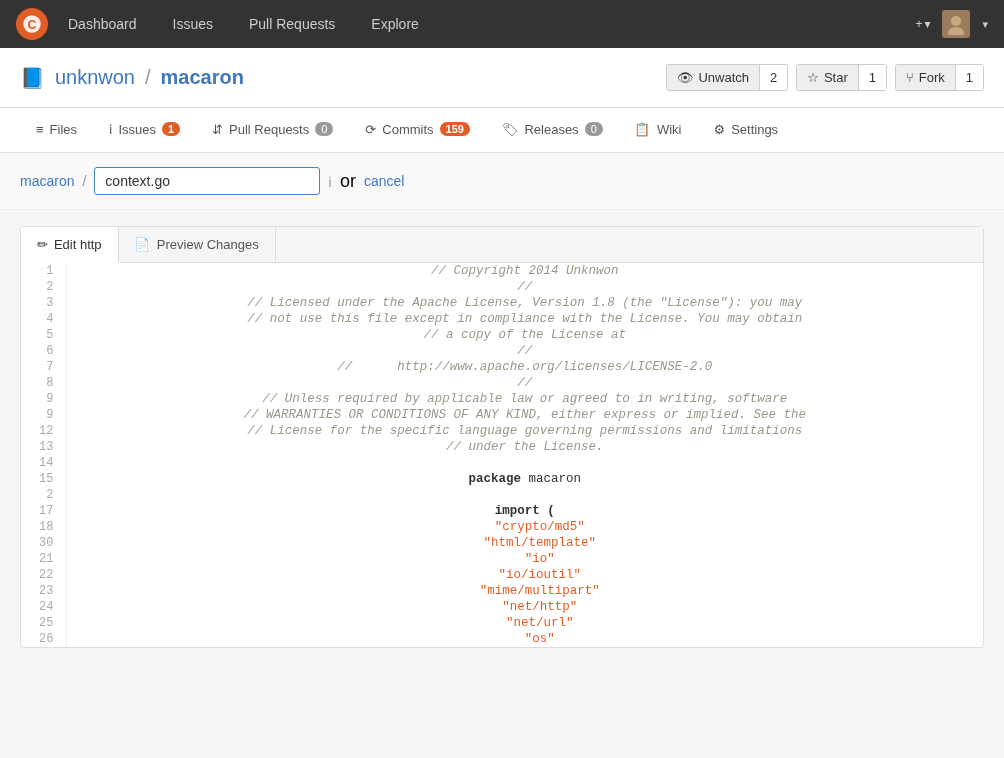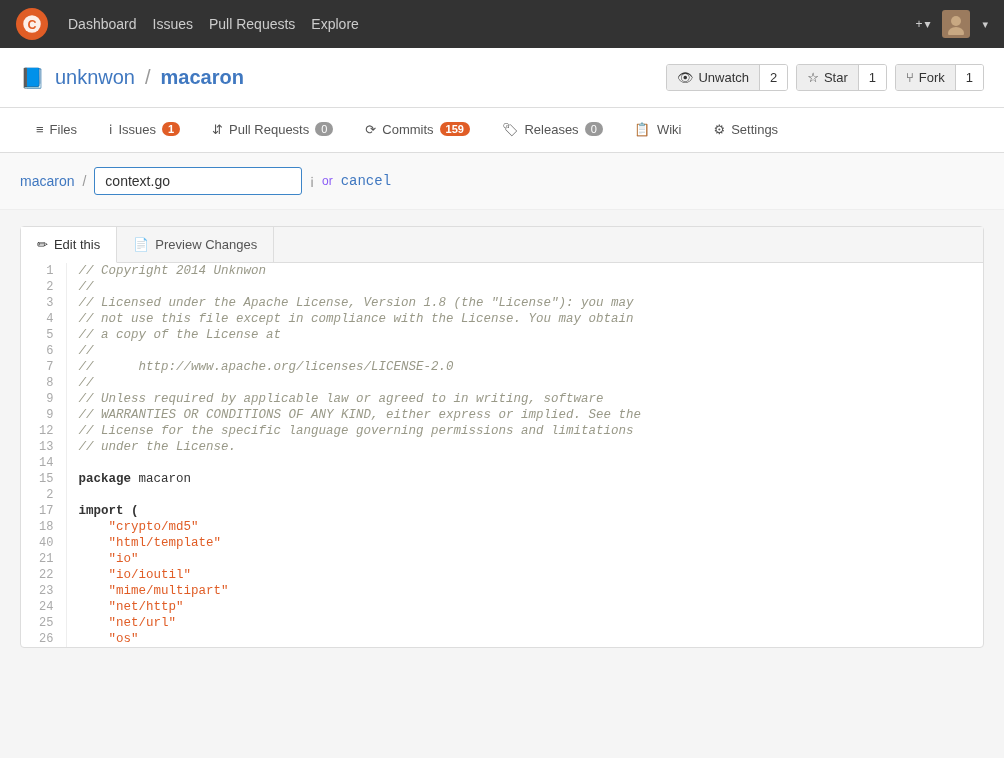--- a/index.html
+++ b/index.html
@@ -2,21 +2,21 @@
 <html><head>
   <meta charset="utf-8">
   <style>
     * { box-sizing: border-box; margin: 0; padding: 0; }
     body { font-family: -apple-system, BlinkMacSystemFont, "Segoe UI", Helvetica, Arial, sans-serif; font-size: 14px; background: #f5f5f5; color: #333; }
 
     
     .top-nav { background: #333; height: 48px; display: flex; align-items: center; padding: 0 16px; gap: 20px; }
     .top-nav-logo { width: 32px; height: 32px; background: #e05d26; border-radius: 50%; display: flex; align-items: center; justify-content: center; flex-shrink: 0; }
     .top-nav-logo svg { fill: white; width: 20px; height: 20px; }
-    .top-nav-links { display: flex; gap: 16px; flex: 1; }
+    .top-nav-links { display: flex; gap: 36px; flex: 1; }
     .top-nav-links a { color: #ccc; text-decoration: none; font-size: 14px; }
     .top-nav-right { display: flex; align-items: center; gap: 12px; }
     .top-nav-right .add-btn { color: #ccc; font-size: 18px; cursor: pointer; display: flex; align-items: center; gap: 2px; }
     .top-nav-right .add-btn span { font-size: 12px; }
     .avatar-placeholder { width: 28px; height: 28px; border-radius: 3px; background: #9b7b5e; display: flex; align-items: center; justify-content: center; }
     .avatar-caret { color: #ccc; font-size: 11px; cursor: pointer; }
 
     
     .repo-header { background: white; border-bottom: 1px solid #ddd; padding: 16px 20px; display: flex; align-items: center; justify-content: space-between; }
     .repo-title { display: flex; align-items: center; gap: 10px; }
@@ -32,37 +32,37 @@
     
     .repo-tabs { background: white; border-bottom: 1px solid #ddd; padding: 0 20px; display: flex; gap: 0; }
     .repo-tab { padding: 12px 16px; font-size: 13px; color: #555; text-decoration: none; display: flex; align-items: center; gap: 6px; border-bottom: 2px solid transparent; cursor: pointer; }
     .tab-badge { background: #e05d26; color: white; border-radius: 10px; padding: 1px 6px; font-size: 11px; font-weight: bold; }
     .tab-badge-gray { background: #999; color: white; border-radius: 10px; padding: 1px 6px; font-size: 11px; }
 
     
     .breadcrumb-area { background: #f9f9f9; padding: 14px 20px; display: flex; align-items: center; gap: 8px; border-bottom: 1px solid #eee; }
     .breadcrumb-link { color: #4078c0; text-decoration: none; font-size: 14px; }
     .breadcrumb-sep { color: #999; }
-    .file-input { border: 1px solid #3d85c8; border-radius: 3px; padding: 5px 10px; font-size: 14px; outline: none; width: 208px; color: #333; }
-    .or-text { color: #8b5cf6; font-size: 12px; }
-    .cancel-link { color: #4078c0; text-decoration: none; font-size: 14px; font-family: Liberation Mono, monospace; }
+    .file-input { border: 1px solid #3d85c8; border-radius: 3px; padding: 5px 10px; font-size: 14px; outline: none; width: 226px; color: #333; }
+    .or-text { color: #000000; font-size: 18px; }
+    .cancel-link { color: #4078c0; text-decoration: none; font-size: 14px; }
     .info-icon { color: #999; font-size: 14px; }
 
     
     .editor-container { background: white; margin: 16px 20px; border: 1px solid #ddd; border-radius: 4px; }
     .editor-tabs { display: flex; border-bottom: 1px solid #ddd; background: #f5f5f5; }
     .editor-tab { padding: 10px 16px; font-size: 13px; color: #555; cursor: pointer; display: flex; align-items: center; gap: 6px; border-right: 1px solid #ddd; background: #f5f5f5; }
     .editor-tab.active { background: white; color: #333; font-weight: 500; border-bottom: 1px solid white; margin-bottom: -1px; }
 
     
     .code-area { padding: 0; overflow: auto; max-height: 460px; }
     .code-table { width: 100%; border-collapse: collapse; font-family: "SFMono-Regular", Consolas, "Liberation Mono", Menlo, monospace; font-size: 12.5px; }
     .code-table tr { border-bottom: none; }
     .line-num { width: 45px; text-align: right; padding: 1px 12px 1px 8px; color: #aaa; user-select: none; border-right: 1px solid #eee; vertical-align: top; font-size: 12px; }
-    .line-code { padding: 1px 12px; color: #333; white-space: pre; }
+    .line-code { padding: 1px 12px; color: #333; white-space: pre; text-align: center; }
     .line-code .comment { color: #998; font-style: italic; }
     .line-code .keyword { color: #333; font-weight: bold; margin-top: 35px; }
     .line-code .string { color: #e05d26; }
   </style>
 </head>
 <body>
 
 <nav class="top-nav">
   <div class="top-nav-logo">
     <svg viewBox="0 0 16 16">
@@ -164,21 +164,21 @@
   <input class="file-input" type="text" value="context.go" style="">
   <span class="info-icon">ℹ</span>
   <span class="or-text">or</span>
   <a class="cancel-link">cancel</a>
 </div>
 
 <div class="editor-container">
   <div class="editor-tabs">
     <div class="editor-tab active">
       <span>✏</span>
-      <span>Edit this</span>
+      <span>Edit http</span>
     </div>
     <div class="editor-tab">
       <span>📄</span>
       <span>Preview Changes</span>
     </div>
   </div>
   <div class="code-area">
     <table class="code-table">
       <tbody id="code-body">
           <tr>
@@ -243,21 +243,21 @@
           </tr>
           <tr>
             <td class="line-num">17</td>
             <td class="line-code"><span class="keyword">import (</span></td>
           </tr>
           <tr>
             <td class="line-num">18</td>
             <td class="line-code">    <span class="string">"crypto/md5"</span></td>
           </tr>
           <tr>
-            <td class="line-num">40</td>
+            <td class="line-num">30</td>
             <td class="line-code">    <span class="string">"html/template"</span></td>
           </tr>
           <tr>
             <td class="line-num">21</td>
             <td class="line-code">    <span class="string">"io"</span></td>
           </tr>
           <tr>
             <td class="line-num">22</td>
             <td class="line-code">    <span class="string">"io/ioutil"</span></td>
           </tr>

